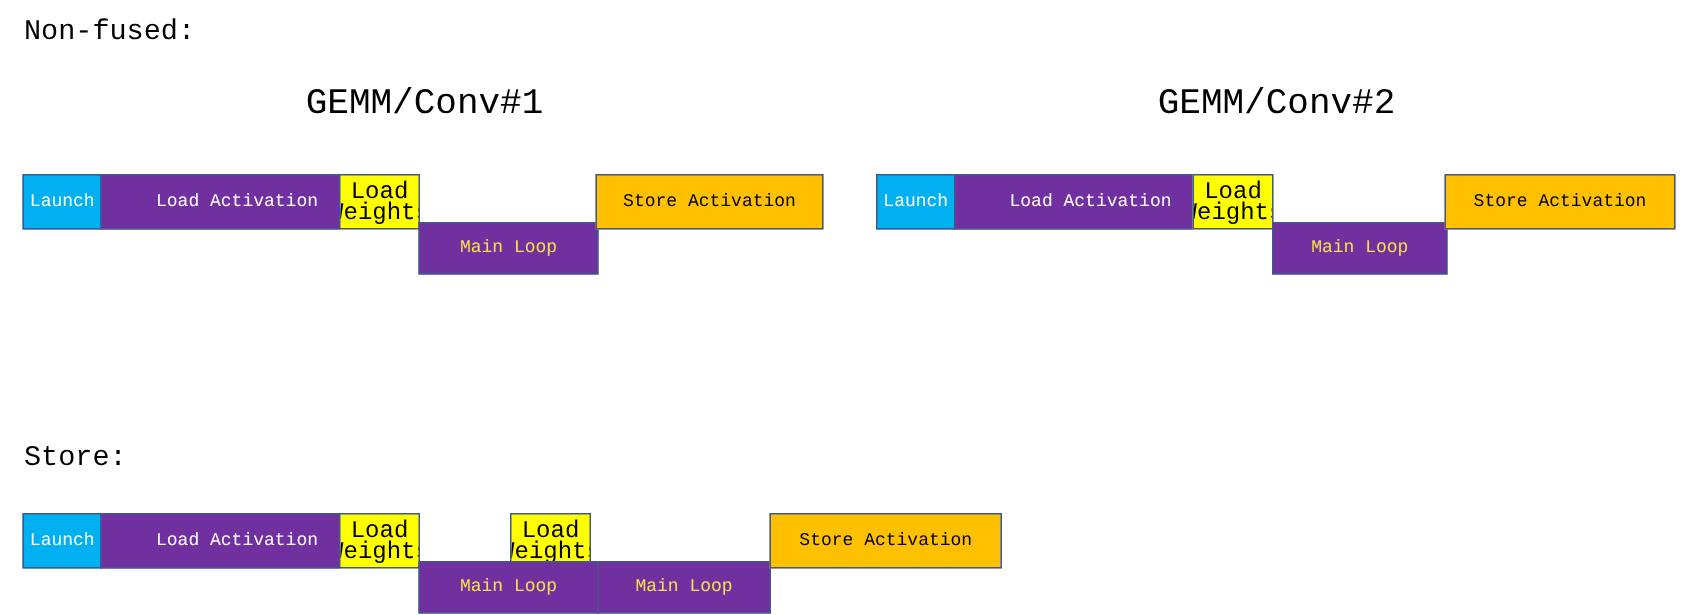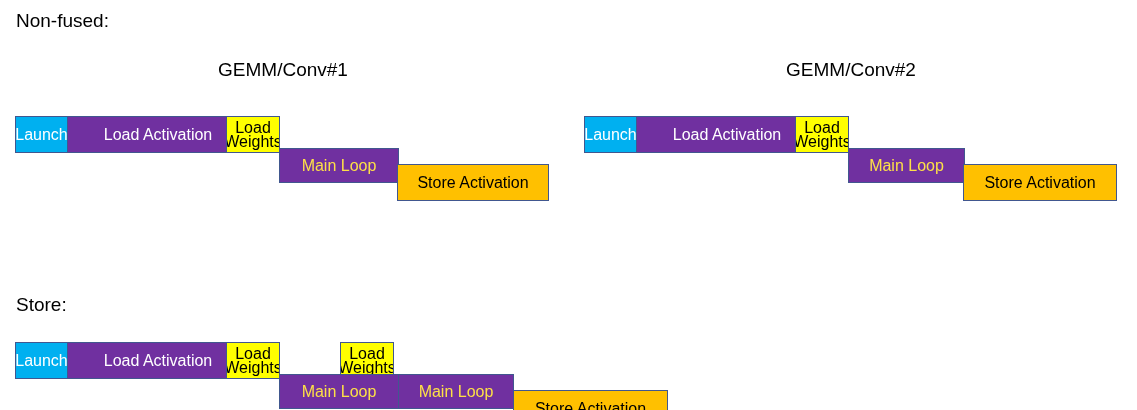--- a/index.html
+++ b/index.html
@@ -14,46 +14,47 @@
     position: relative;
     overflow: hidden;
     font-family: "Liberation Sans", sans-serif;
     color: #000000;
   }
   #canvas {
     position: absolute;
     left: 0; top: 0;
     width: 1137px;
     height: 380px;
+    font-family: Liberation Mono, monospace;
   }
   .section-label {
     position: absolute;
     font-size: 19px;
     line-height: 22px;
     color: #000000;
     white-space: nowrap;
     letter-spacing: 0px;
   }
   .group-title {
     position: absolute;
-    font-size: 19px;
+    font-size: 24px;
     line-height: 22px;
     color: #000000;
     white-space: nowrap;
     text-align: right;
     transform: translateX(-50%);
   }
   .bar {
     position: absolute;
     box-sizing: border-box;
     border: 1px solid #41578f;
     display: flex;
     align-items: center;
     justify-content: center;
-    font-size: 16px;
+    font-size: 12px;
     line-height: 13px;
     white-space: pre-line;
     text-align: center;
     overflow: hidden;
     padding: 0 2px;
   }
   .bar.c-launch {
     background: #00b0f0;
     color: #ffffff;
   }
@@ -68,21 +69,20 @@
     font-size: 16px;
     line-height: 14px;
   }
   .bar.c-main-loop {
     background: #7030a0;
     color: #fde047;
   }
   .bar.c-store-activation {
     background: #ffc000;
     color: #000000;
-    margin-top: 48px;
   }
 </style>
 </head>
 <body>
 
 <div id="canvas">
     <div class="section-label" style="left: 16px; top: 10px;">Non-fused:</div>
     <div class="group-title" style="left: 283px; top: 59px;">GEMM/Conv#1</div>
     <div class="group-title" style="left: 851px; top: 59px;">GEMM/Conv#2</div>
     <div class="bar c-launch" style="left: 15px; top: 116px; width: 53px; height: 37px;">Launch</div>

